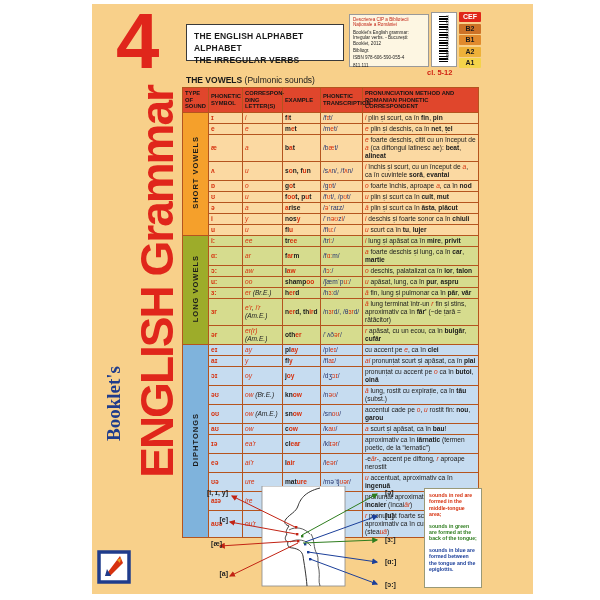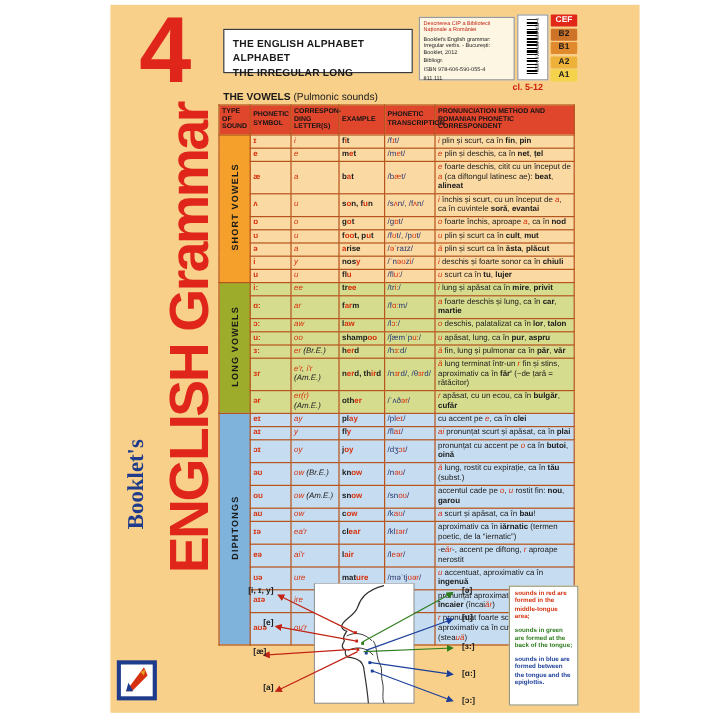--- a/index.html
+++ b/index.html
@@ -76,21 +76,21 @@
     <path d="M8,26 L23,6 L26,13 L13,26 Z" fill="#d6310e"></path>
     <path d="M8,26 L14,26 L10,19 Z" fill="#1f3c8c"></path>
     <path d="M20,10 L24,8 L23,13 Z" fill="#e8a020"></path>
   </svg>
 </div>
 
 <div class="issue-num">4</div>
 
 <div class="title-box">
   <div>THE ENGLISH ALPHABET ALPHABET</div>
-  <div>THE IRREGULAR LONG</div>
+  <div>THE IRREGULAR VERBS</div>
 </div>
 
 <div class="pub-box">
     <p class="first">Descrierea CIP a Bibliotecii Naționale a României</p>
     <p>Booklet's English grammar: Irregular verbs. - București: Booklet, 2012</p>
     <p>Bibliogr.</p>
     <p>ISBN 978-606-590-055-4</p>
     <p>811.111</p>
   </div>
 

